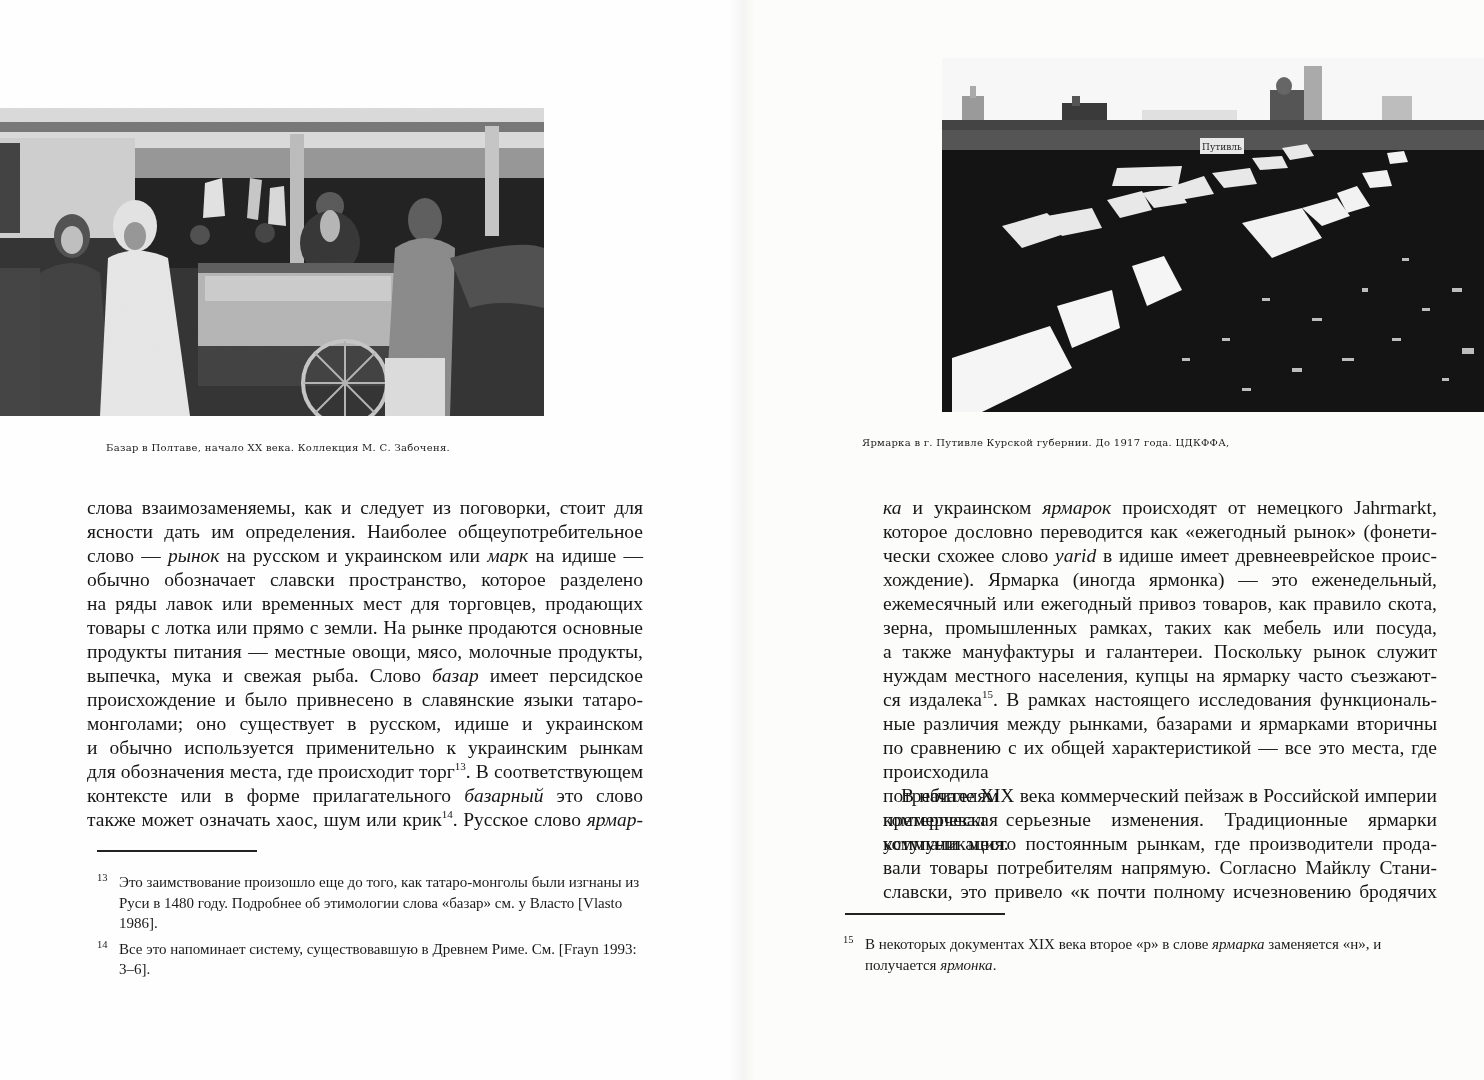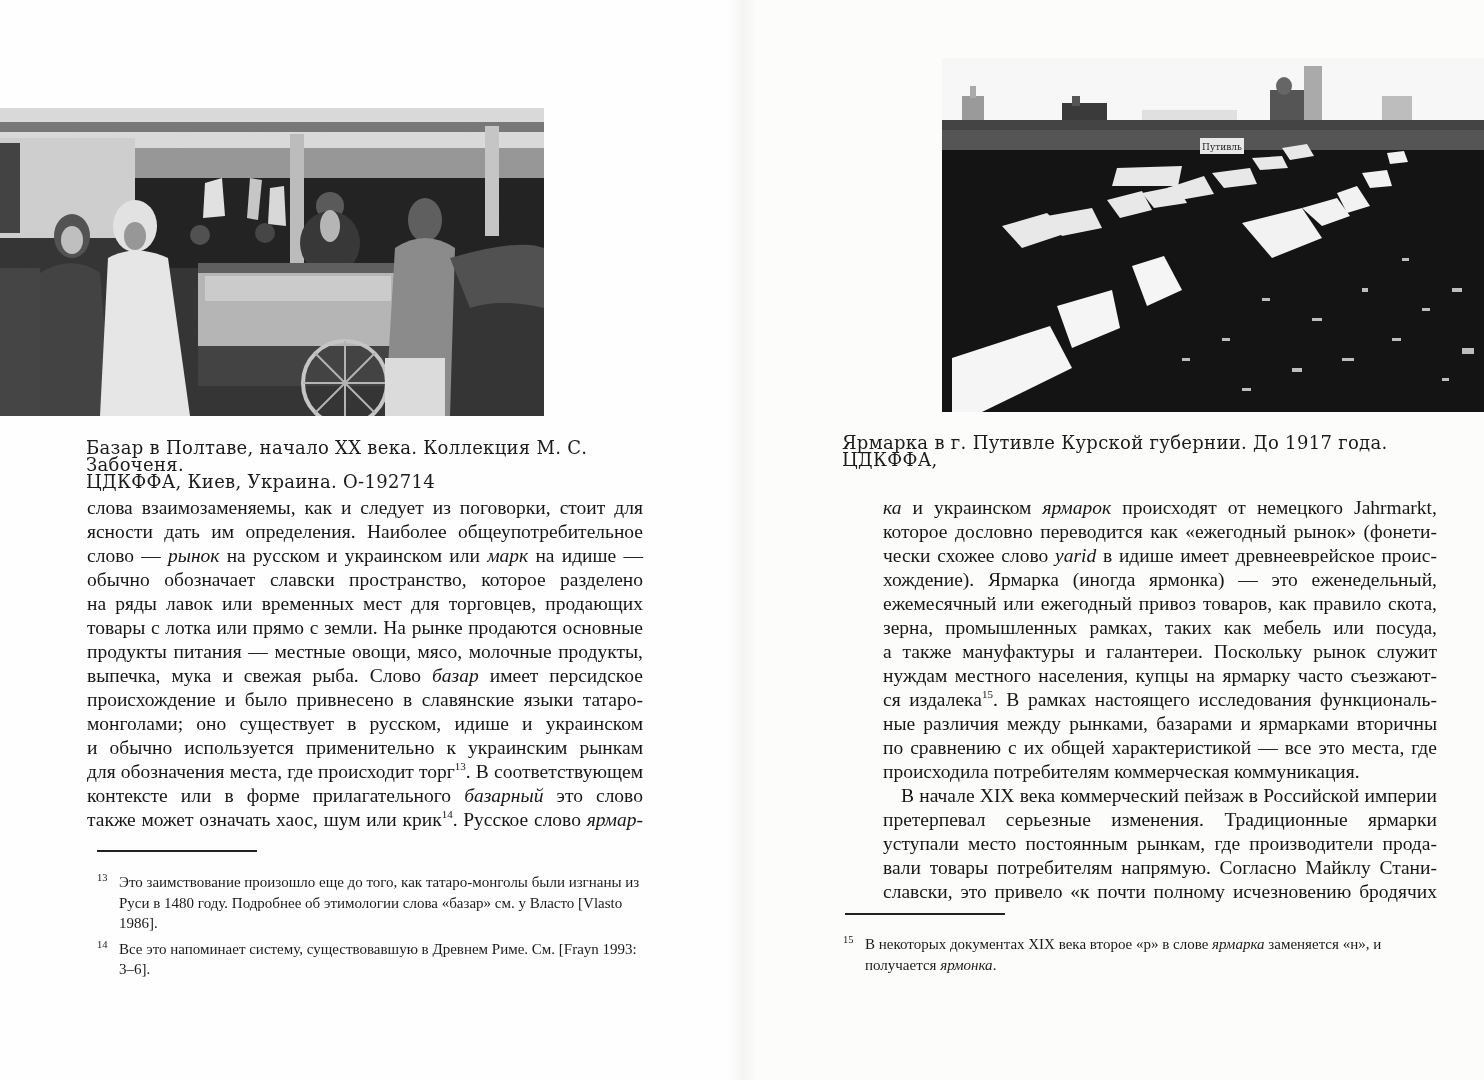--- a/index.html
+++ b/index.html
@@ -17,32 +17,32 @@
       background: linear-gradient(to right, rgba(0,0,0,0) 0%, rgba(0,0,0,0.035) 50%, rgba(0,0,0,0) 100%);
     }
 
     .photo { position: absolute; overflow: hidden; background: #15803d; }
     .photo svg { display: block; width: 100%; height: 100%; }
     .photo-left { left: 0; top: 108px; width: 544px; height: 308px; }
     .photo-right { left: 942px; top: 58px; width: 542px; height: 354px; }
 
     .caption {
       position: absolute; font-family: "DejaVu Serif", serif;
-      font-size: 18px; line-height: 17px; letter-spacing: 0.3px; color: #1b1b1b;
+      font-size: 10px; line-height: 17px; letter-spacing: 0.3px; color: #1b1b1b; margin-left: 20px;
     }
     .caption-left { left: 86px; top: 439px; width: 560px; }
     .caption-right { left: 842px; top: 434px; width: 560px; }
 
     .body-text {
       position: absolute; font-size: 19.5px; line-height: 24px; color: #161616;
     }
     .body-left { left: 87px; top: 496px; width: 556px; }
     .body-right { left: 843px; top: 496px; width: 554px; margin-left: 40px; }
     .line { white-space: nowrap; display: flex; justify-content: space-between; height: 24px; font-family: Liberation Serif, serif; }
-    .line.last { justify-content: flex-start; }
+    .line.last { justify-content: flex-start; flex-direction: column; }
     .line.indent { padding-left: 18px; }
     .line span.w { white-space: pre; }
     em { font-style: italic; }
     sup { font-size: 11px; line-height: 0; vertical-align: 8px; }
 
     .rule {
       position: absolute; height: 1.5px; background: #222;
     }
     .rule-left { left: 97px; top: 850px; width: 160px; }
     .rule-right { left: 845px; top: 913px; width: 160px; }
@@ -182,21 +182,20 @@
       <rect x="510" y="230" width="10" height="4"></rect>
         <rect x="300" y="330" width="9" height="3"></rect>
       <rect x="240" y="300" width="8" height="3"></rect>
         <rect x="520" y="290" width="12" height="6"></rect>
     </g>
   </svg>
 </div>
 
 <div class="caption caption-left">
   <div>Базар в Полтаве, начало XX века. Коллекция М. С. Забоченя.</div>
-  <div>ЦДКФФА, Киев, Украина. О-192714</div>
 </div>
 <div class="caption caption-right">
   <div>Ярмарка в г. Путивле Курской губернии. До 1917 года. ЦДКФФА,</div>
 </div>
 
 <div class="body-text body-left">
     <div class="line">
       <span class="w">слова</span>
       <span class="w">взаимозаменяемы,</span>
       <span class="w">как</span>

